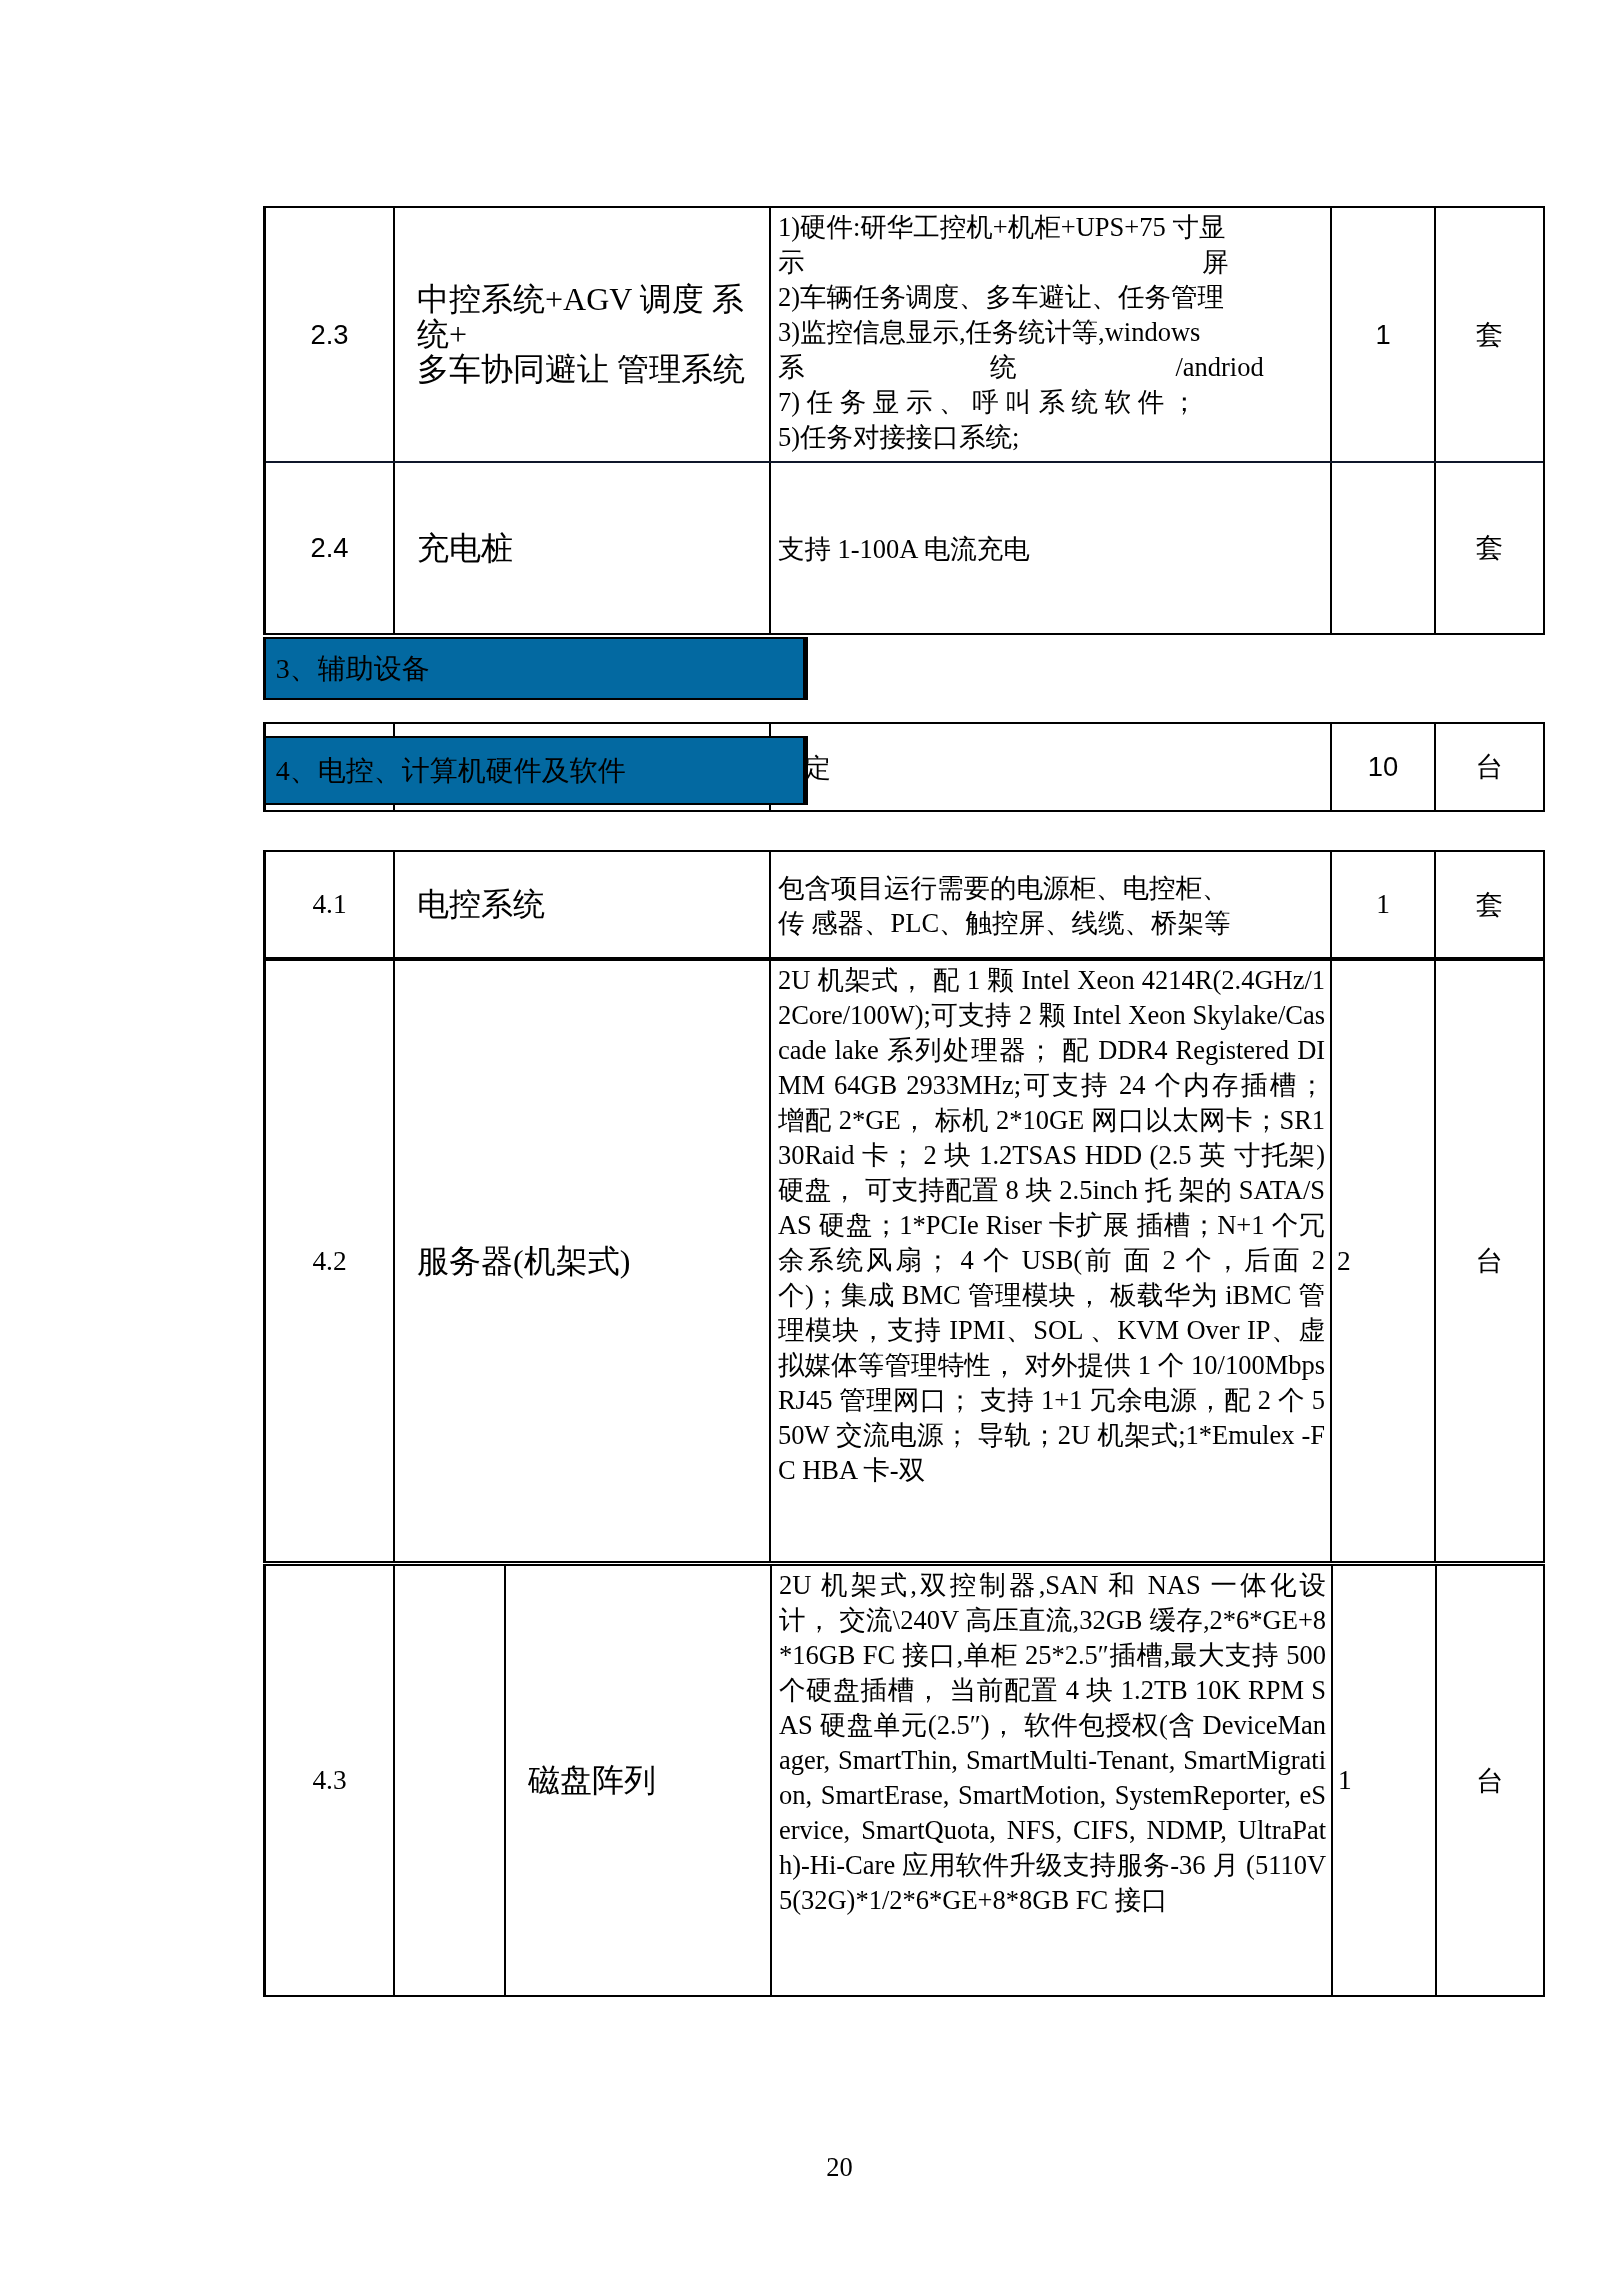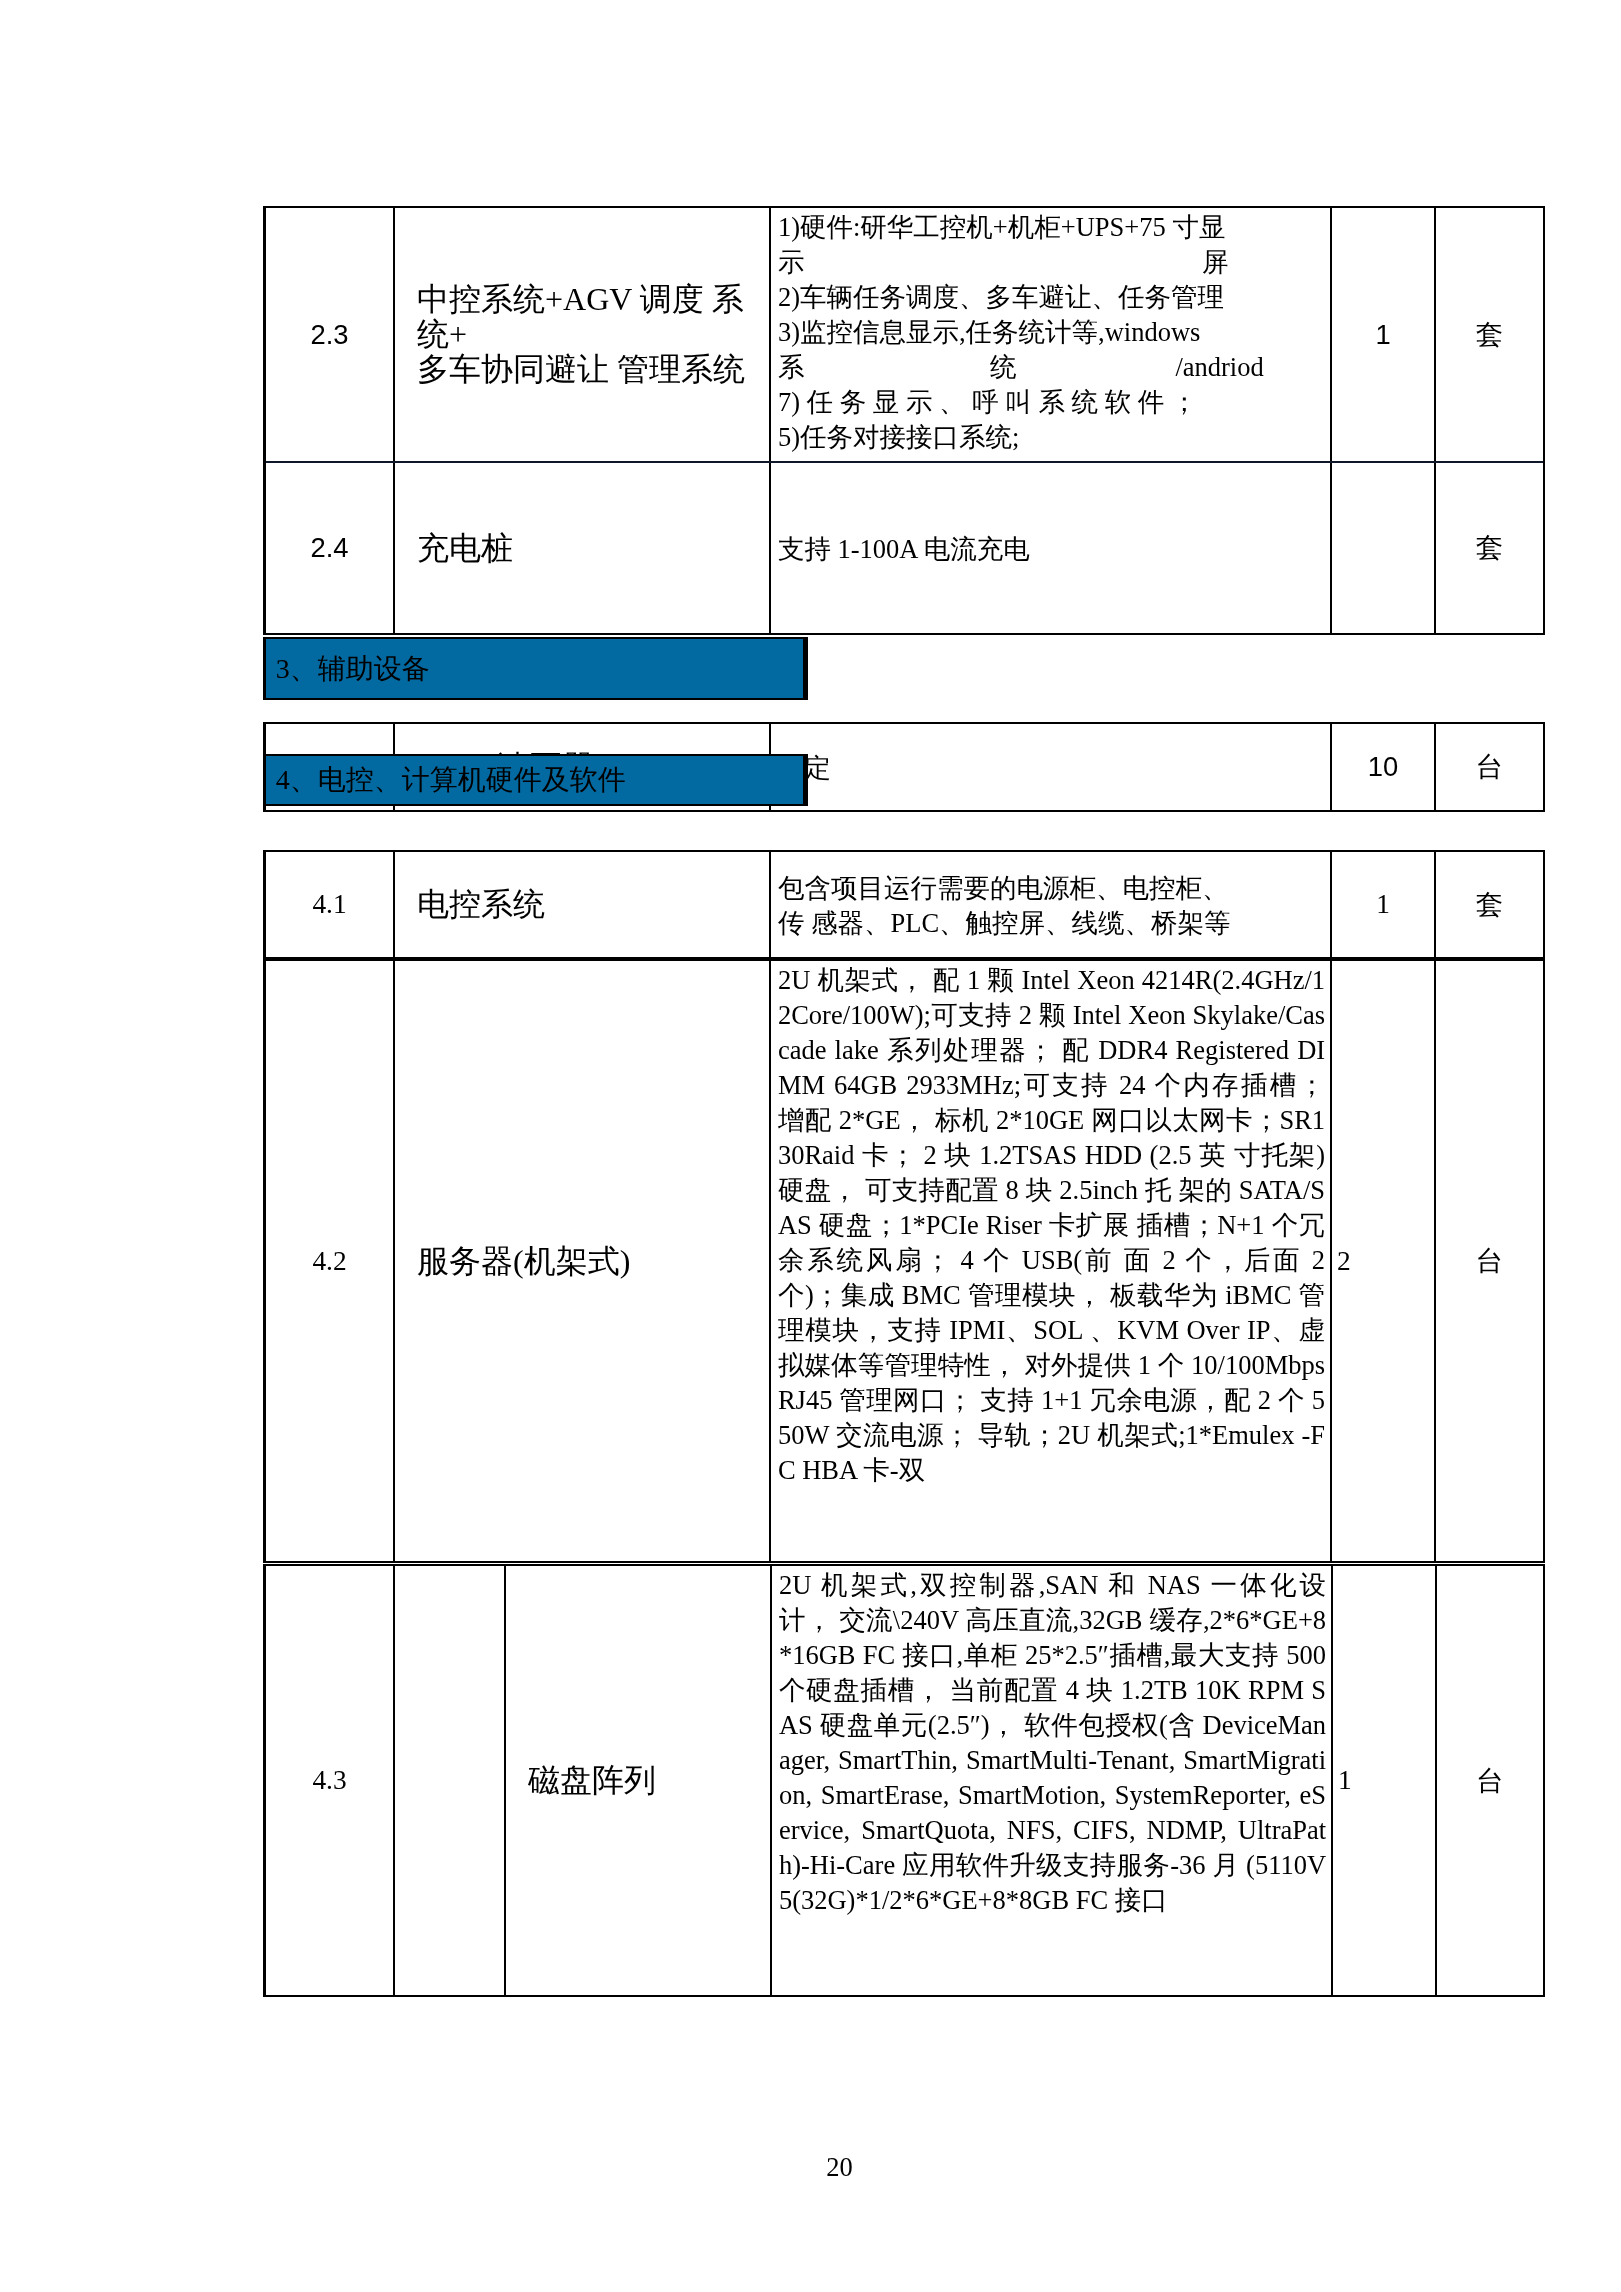--- a/index.html
+++ b/index.html
@@ -110,21 +110,21 @@
       <div class="cell w3">
         <div class="inner spec">
             <div class="ln">固定</div>
           </div>
       </div>
       <div class="cell w4 ctr numcell sans">10</div>
       <div class="cell w5 ctr unit last">台</div>
     </div>
   </div>
 
-  <div class="secbar" style="top:754px;height:52px;">
+  <div class="secbar" style="top:736px;height:69px;">
     <span>4、电控、计算机硬件及软件</span>
   </div>
 
   <div class="block" style="top:850px;height:109px;">
     <div class="trow">
       <div class="cell w1 ctr numcell">4.1</div>
       <div class="cell w2">
         <div class="inner name">
             <div class="ln">电控系统</div>
           </div>

